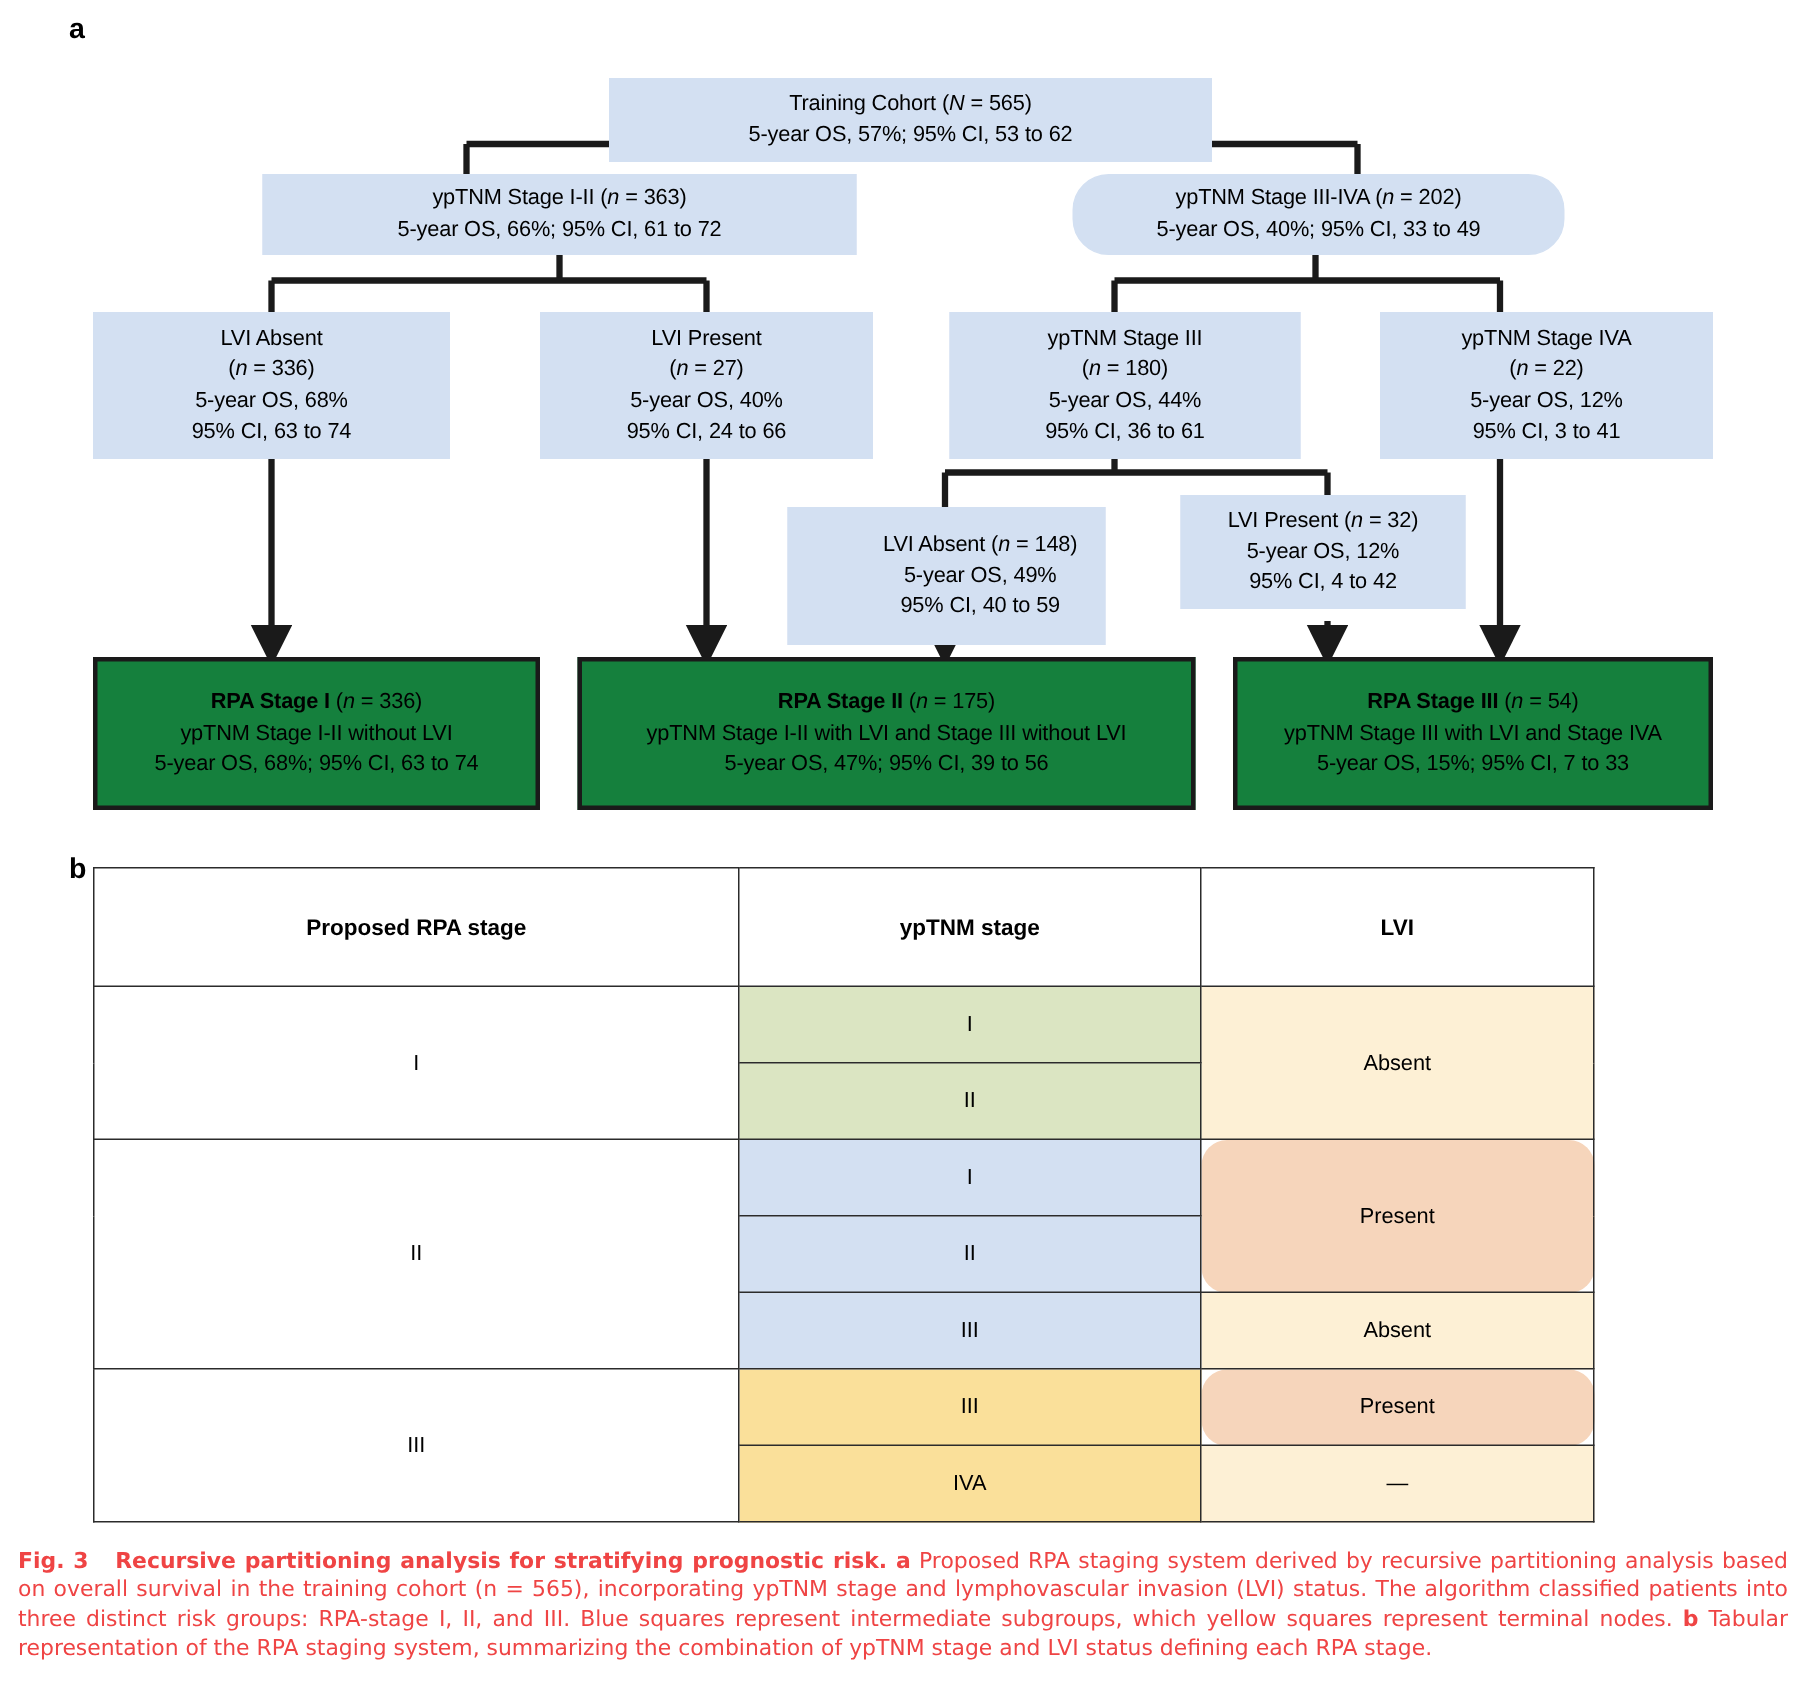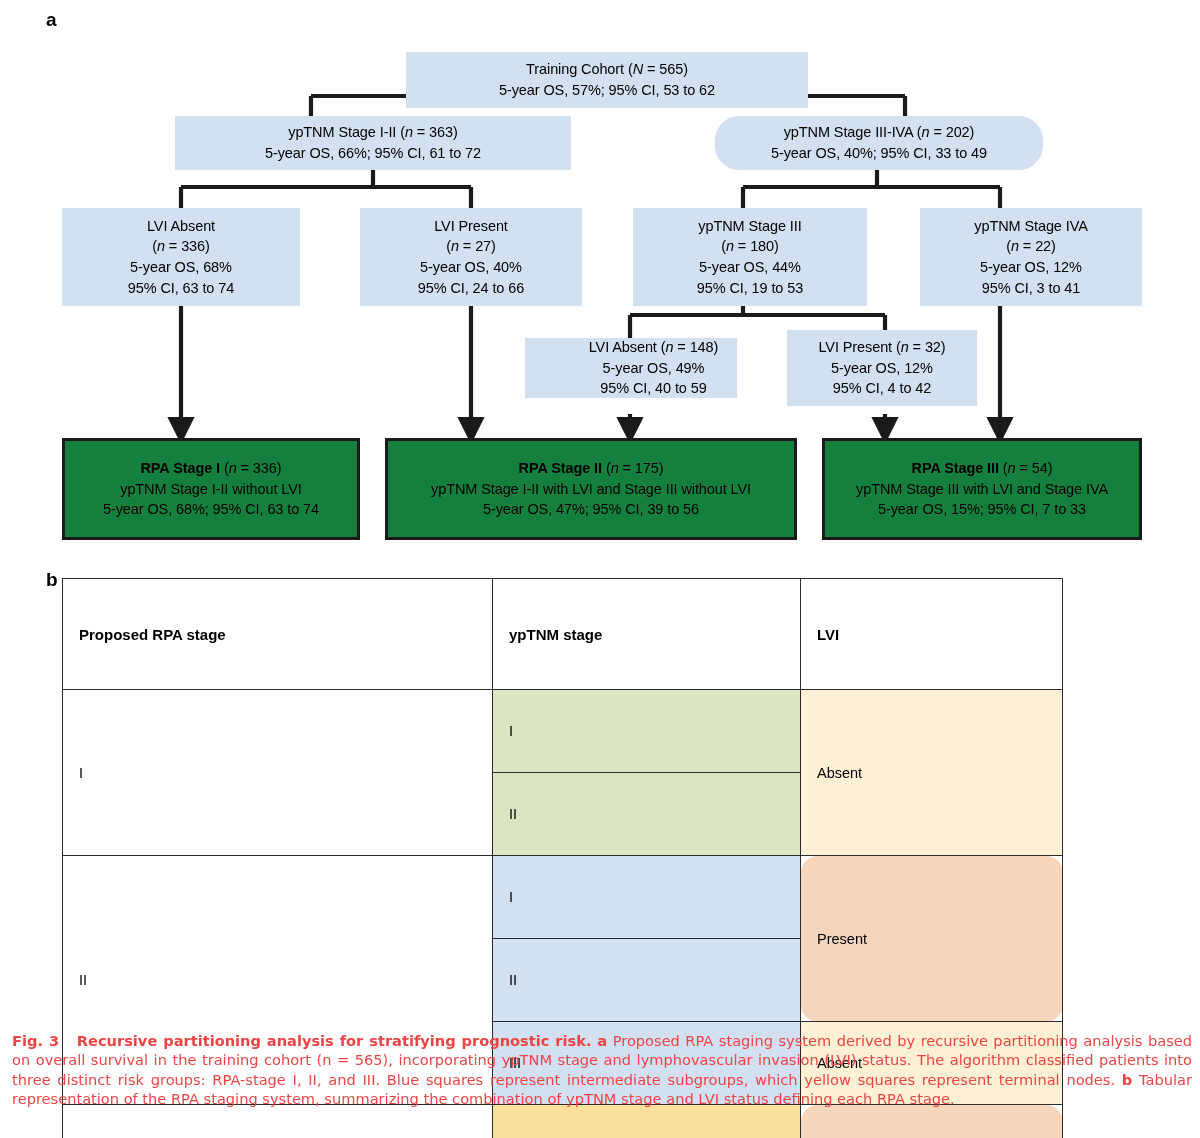--- a/index.html
+++ b/index.html
@@ -69,23 +69,23 @@
     position: absolute;
     left: 62px;
     top: 578px;
     width: 1000px;
     border-collapse: collapse;
     table-layout: fixed;
     font-size: 14.5px;
   }
   #rpa-table th, #rpa-table td {
     border: 1.5px solid #2b2b2b;
-    text-align: left;
+    text-align: center;
     vertical-align: middle;
-    padding: 16px;
+    padding: 0;
   }
   #rpa-table th {
     height: 78px;
     font-weight: bold;
     font-size: 15px;
     background: #ffffff;
   }
   #rpa-table td { height: 50px; background: #ffffff; }
   .col-rpa   { width: 430px; }
   .col-yptnm { width: 308px; }
@@ -186,31 +186,31 @@
     <span class="ln">LVI Present</span>
     <span class="ln"><span>(</span><span class="it">n</span><span> = 27)</span></span>
     <span class="ln">5-year OS, 40%</span>
     <span class="ln">95% CI, 24 to 66</span>
   </div>
 
   <div class="node blue" style="left:633px; top:208px; width:234px; height:98px;">
     <span class="ln">ypTNM Stage III</span>
     <span class="ln"><span>(</span><span class="it">n</span><span> = 180)</span></span>
     <span class="ln">5-year OS, 44%</span>
-    <span class="ln">95% CI, 19 to 53</span>
+    <span class="ln">95% CI, 36 to 61</span>
   </div>
 
   <div class="node blue" style="left:920px; top:208px; width:222px; height:98px;">
     <span class="ln">ypTNM Stage IVA</span>
     <span class="ln"><span>(</span><span class="it">n</span><span> = 22)</span></span>
     <span class="ln">5-year OS, 12%</span>
     <span class="ln">95% CI, 3 to 41</span>
   </div>
 
-  <div class="node blue" style="left:525px; top:338px; width:212px; height:60px;padding-left:45px;">
+  <div class="node blue" style="left:525px; top:338px; width:212px; height:92px;padding-left:45px;">
     <span class="ln"><span>LVI Absent (</span><span class="it">n</span><span> = 148)</span></span>
     <span class="ln">5-year OS, 49%</span>
     <span class="ln">95% CI, 40 to 59</span>
   </div>
 
   <div class="node blue" style="left:787px; top:330px; width:190px; height:76px;">
     <span class="ln"><span>LVI Present (</span><span class="it">n</span><span> = 32)</span></span>
     <span class="ln">5-year OS, 12%</span>
     <span class="ln">95% CI, 4 to 42</span>
   </div>

